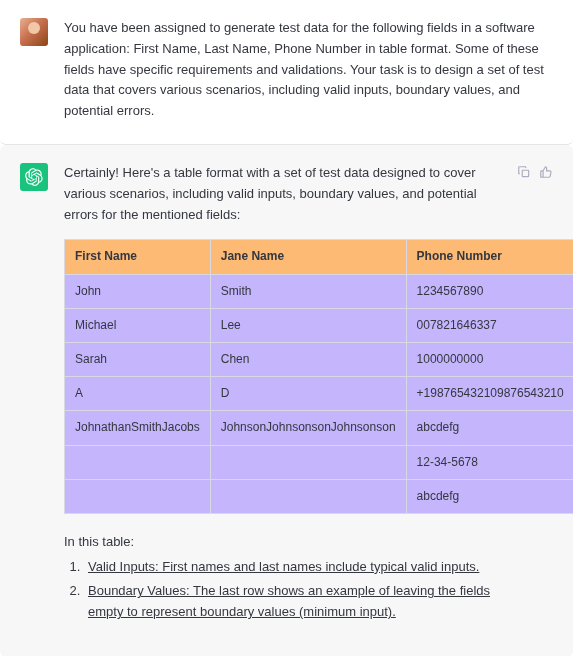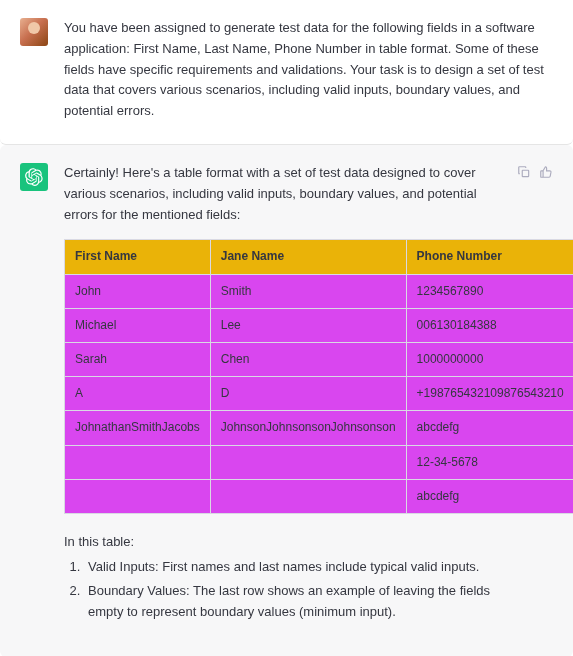--- a/index.html
+++ b/index.html
@@ -83,37 +83,38 @@
       margin: 14px 0 18px 0;
       font-size: 12px;
     }
     th, td {
       border: 1px solid #d9d9e3;
       padding: 7px 10px;
       text-align: left;
       color: #353740;
     }
     th {
-      background: #eab308;
+      background: #fdba74;
       font-weight: 600;
     }
     td {
-      background: #d946ef;
+      background: #c4b5fd;
     }
     .list-intro {
       margin: 0 0 10px 0;
     }
     ol {
       padding-left: 20px;
       margin-bottom: 16px;
     }
     ol li {
       margin-bottom: 4px;
       line-height: 1.6;
       padding-left: 4px;
+      text-decoration: underline;
     }
   </style>
 </head>
 <body>
 
 <div class="message">
   <div class="avatar user"></div>
   <div class="content">
     <p>You have been assigned to generate test data for the following fields in a software application: First Name, Last Name, Phone Number in table format. Some of these fields have specific requirements and validations. Your task is to design a set of test data that covers various scenarios, including valid inputs, boundary values, and potential errors.</p>
   </div>
@@ -138,21 +139,21 @@
       </thead>
       <tbody id="table-body">
           <tr>
             <td>John</td>
             <td>Smith</td>
             <td>1234567890</td>
           </tr>
           <tr>
             <td>Michael</td>
             <td>Lee</td>
-            <td>006130184388</td>
+            <td>007821646337</td>
           </tr>
           <tr>
             <td>Sarah</td>
             <td>Chen</td>
             <td>1000000000</td>
           </tr>
           <tr>
             <td>A</td>
             <td>D</td>
             <td>+198765432109876543210</td>

